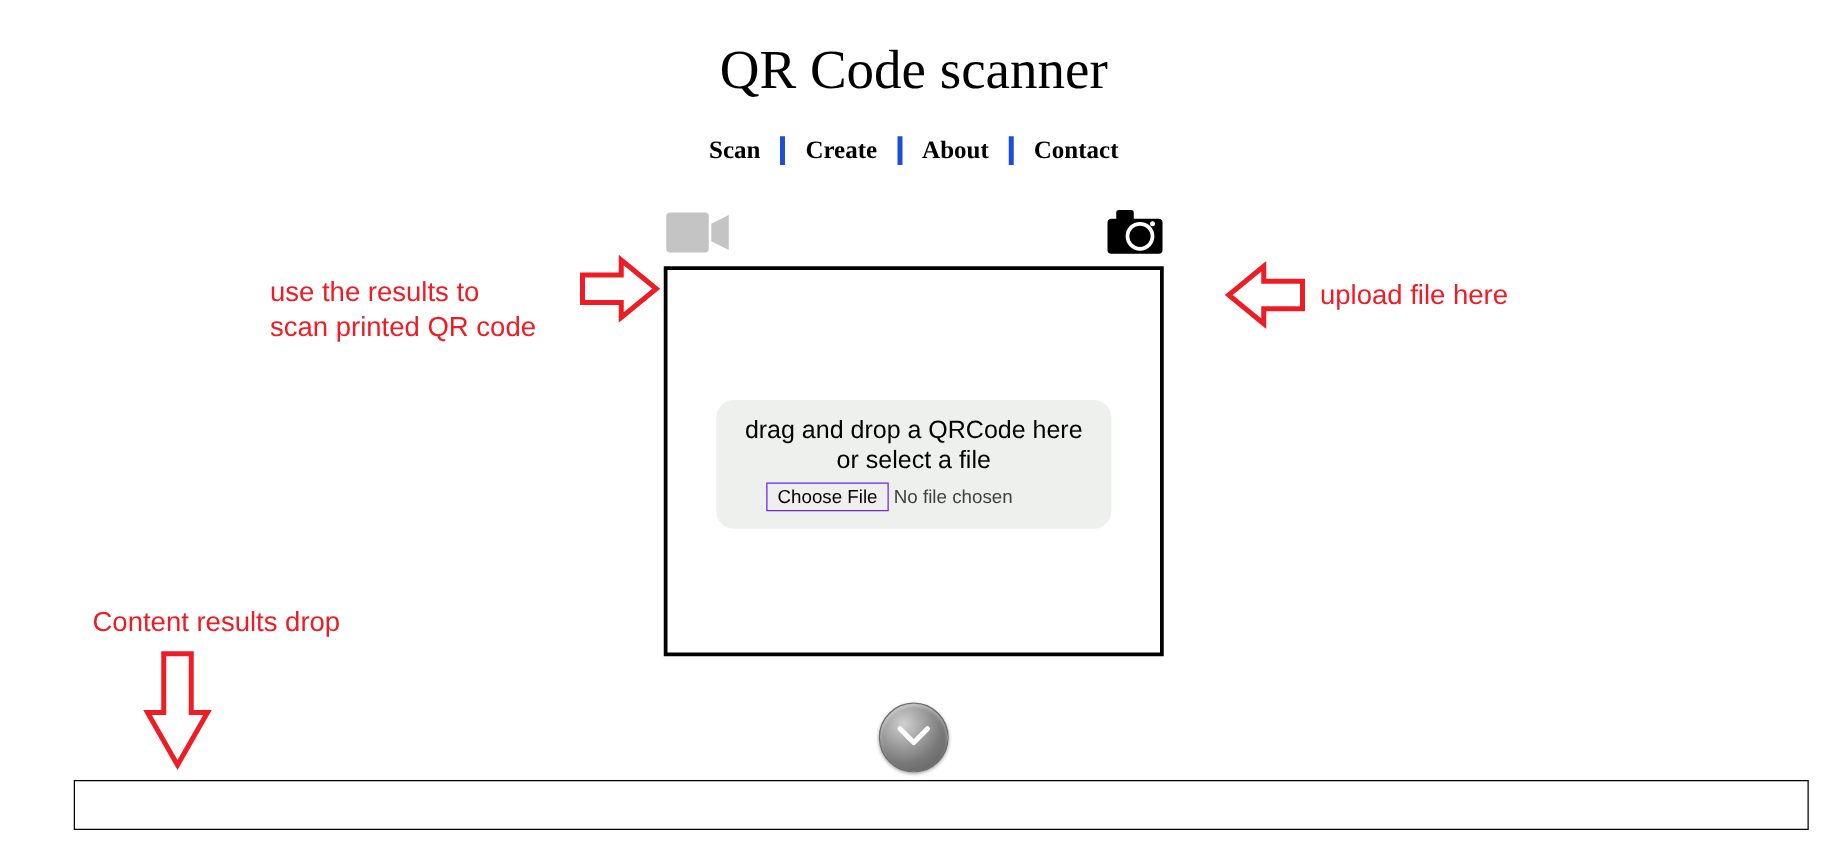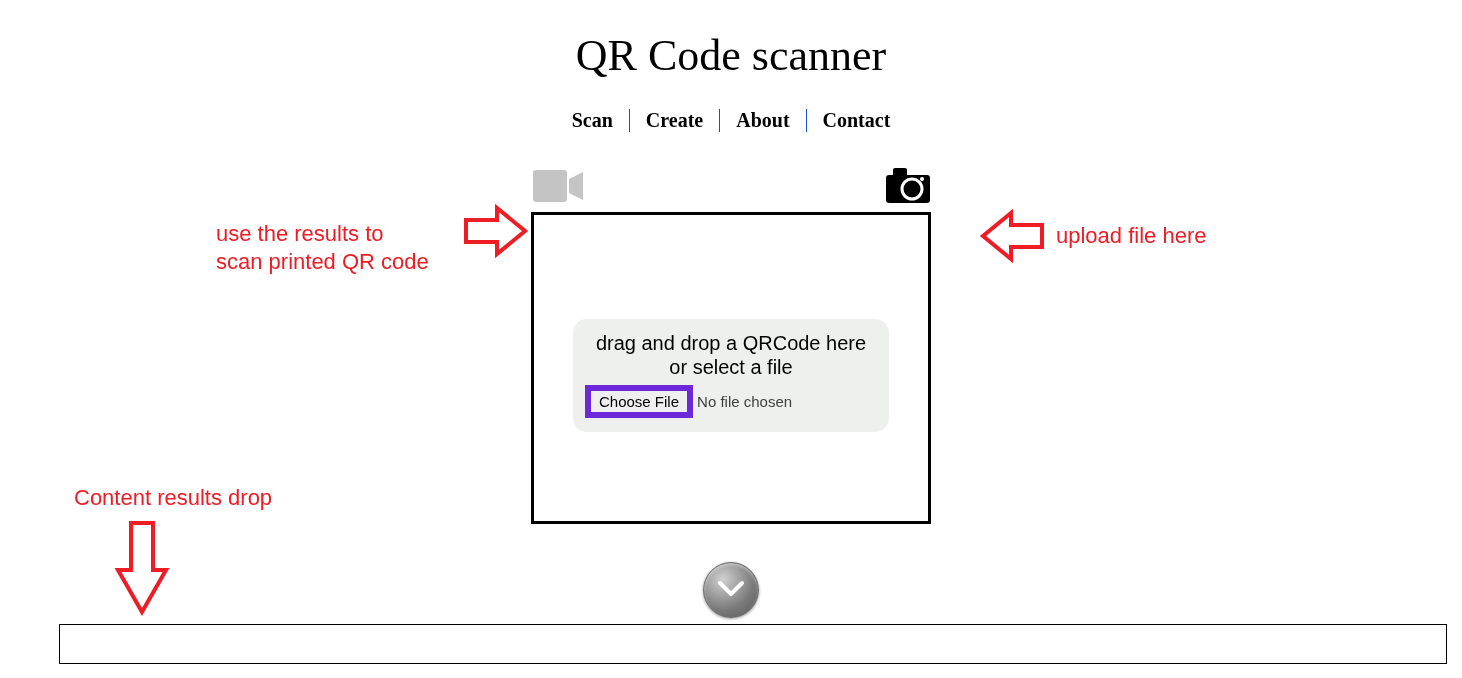--- a/index.html
+++ b/index.html
@@ -21,21 +21,21 @@
     .nav {
       display: flex;
       justify-content: center;
       margin-top: 28px;
       font-size: 20px;
       font-weight: bold;
       color: #000;
     }
     .nav span {
       padding: 0 16px;
-      border-right: 1px solid #1d4ed8;
+      border-right: 4px solid #1d4ed8;
       cursor: pointer;
     }
     .nav span:last-child { border-right: none; }
 
     .scanner-wrap {
       position: relative;
       width: 100%;
       display: flex;
       justify-content: center;
       margin-top: 34px;
@@ -78,23 +78,24 @@
       display: flex;
       align-items: center;
       gap: 4px;
       margin-top: 6px;
       font-size: 15px;
     }
     .file-btn {
       font-family: Arial, Helvetica, sans-serif;
       font-size: 15px;
       padding: 2px 8px;
-      border: 6px solid #6d28d9;
+      border: 1px solid #6d28d9;
       background: #efefef;
       cursor: pointer;
+      margin-left: 28px;
     }
     .file-status {
       font-family: Arial, Helvetica, sans-serif;
       color: #404040;
     }
 
     .chevron-circle {
       position: absolute;
       left: 50%;
       transform: translateX(-50%);

